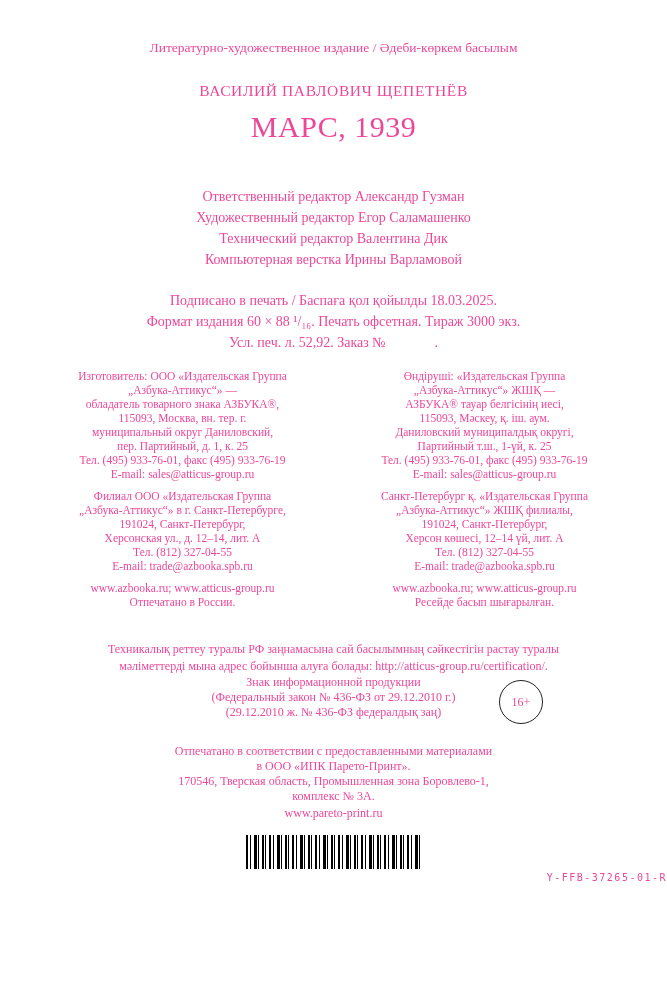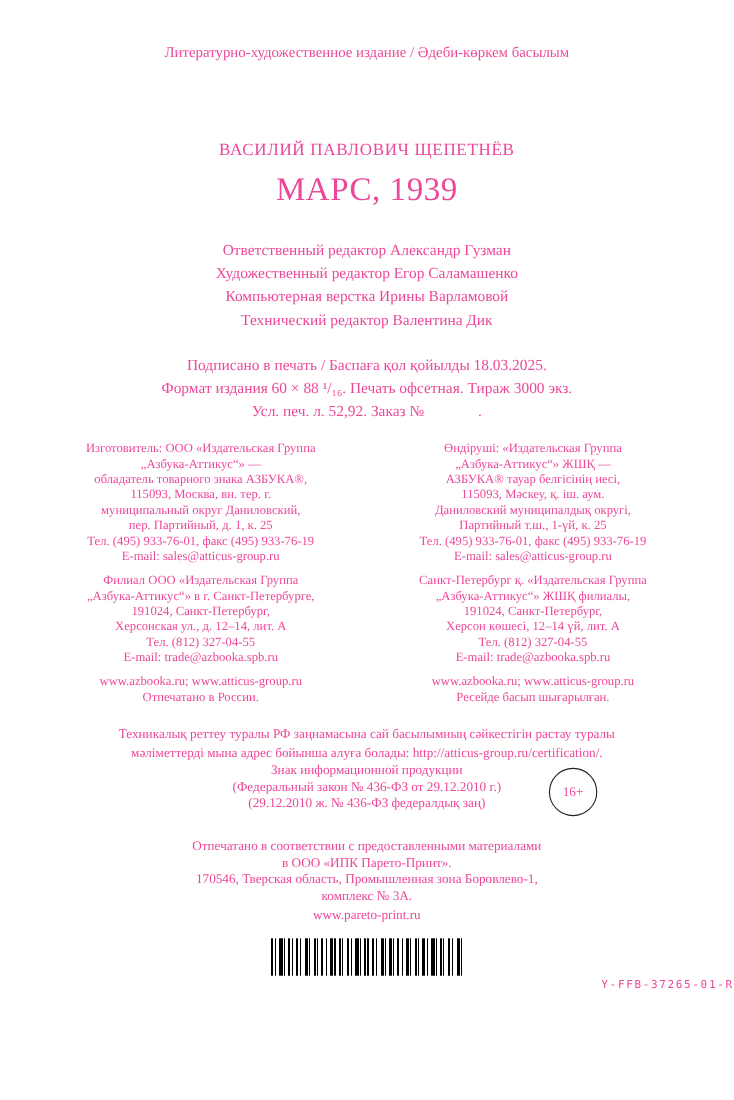--- a/index.html
+++ b/index.html
@@ -9,35 +9,35 @@
     margin: 0 auto;
     background: #ffffff;
     color: #ec4899;
     font-family: "Liberation Serif", "DejaVu Serif", serif;
     text-align: center;
     overflow: hidden;
     position: relative;
     box-sizing: border-box;
   }
   .edition-line { padding-top: 40px; font-size: 13.5px; }
-  .author { margin-top: 72px; font-size: 15.5px; letter-spacing: 0.6px; }
+  .author { margin-top: 26px; font-size: 15.5px; letter-spacing: 0.6px; }
   .book-title { margin-top: 10px; font-size: 30px; letter-spacing: 0.5px; font-weight: normal; }
-  .credits { margin-top: 28px; font-size: 14px; line-height: 21px; text-align: center; }
+  .credits { margin-top: 42px; font-size: 14px; line-height: 21px; text-align: center; }
   .print-details { margin-top: 20px; font-size: 14px; line-height: 21px; }
   .columns {
     margin: 16px auto 0;
     width: 620px;
     display: flex;
     justify-content: center;
     font-size: 11.5px;
     line-height: 14px;
   }
   .column { width: 302px; }
   .column p { margin: 0 0 8px; white-space: pre-line; }
-  .cert { margin-top: 10px; font-size: 12px; line-height: 17px; white-space: pre-line; }
+  .cert { margin-top: 24px; font-size: 12px; line-height: 17px; white-space: pre-line; }
   .info-block { position: relative; font-size: 12px; line-height: 15px; }
   .info-lines { display: inline-block; }
   .age-badge {
     position: absolute;
     right: 124px;
     top: 5px;
     width: 44px;
     height: 44px;
     border: 1.5px solid #222;
     border-radius: 50%;
@@ -75,22 +75,22 @@
 <div class="page">
 
   <div class="edition-line">Литературно-художественное издание / Әдеби-көркем басылым</div>
 
   <div class="author">ВАСИЛИЙ ПАВЛОВИЧ ЩЕПЕТНЁВ</div>
   <div class="book-title">МАРС, 1939</div>
 
   <div class="credits">
     <div>Ответственный редактор Александр Гузман</div>
     <div>Художественный редактор Егор Саламашенко</div>
+    <div>Технический редактор Валентина Дик</div>
     <div>Компьютерная верстка Ирины Варламовой</div>
-    <div>Технический редактор Валентина Дик</div>
   </div>
 
   <div class="print-details">
     <div>Подписано в печать / Баспаға қол қойылды 18.03.2025.</div>
     <div>Формат издания 60 × 88 ¹/₁₆. Печать офсетная. Тираж 3000 экз.</div>
     <div>Усл. печ. л. 52,92. Заказ №&nbsp;&nbsp;&nbsp;&nbsp;&nbsp;&nbsp;&nbsp;&nbsp;&nbsp;&nbsp;&nbsp;&nbsp;&nbsp;&nbsp;.</div>
   </div>
 
   <div class="columns">
     <div class="column">

